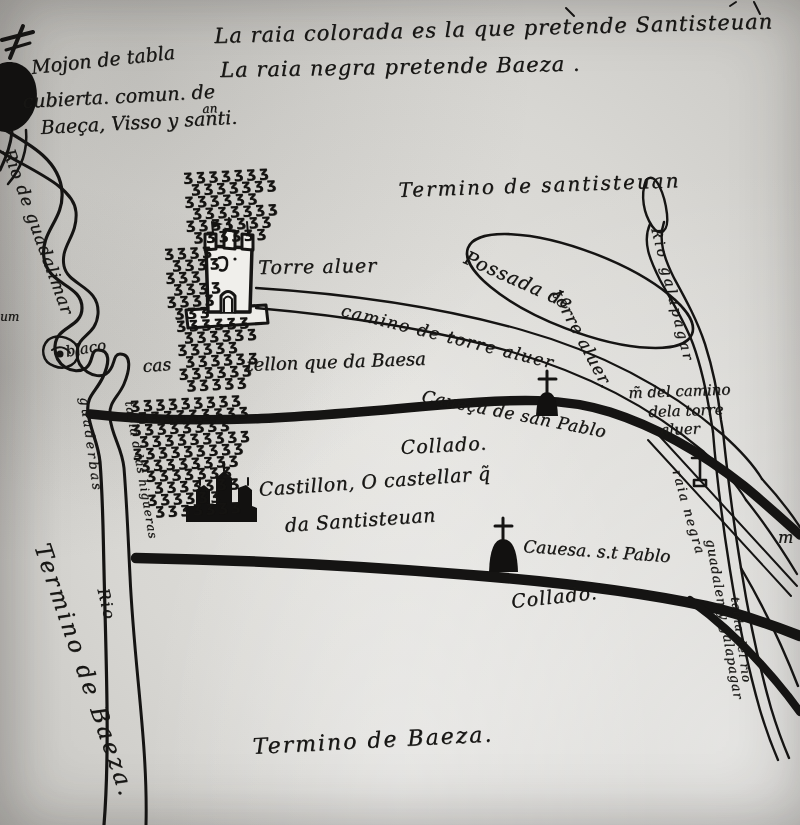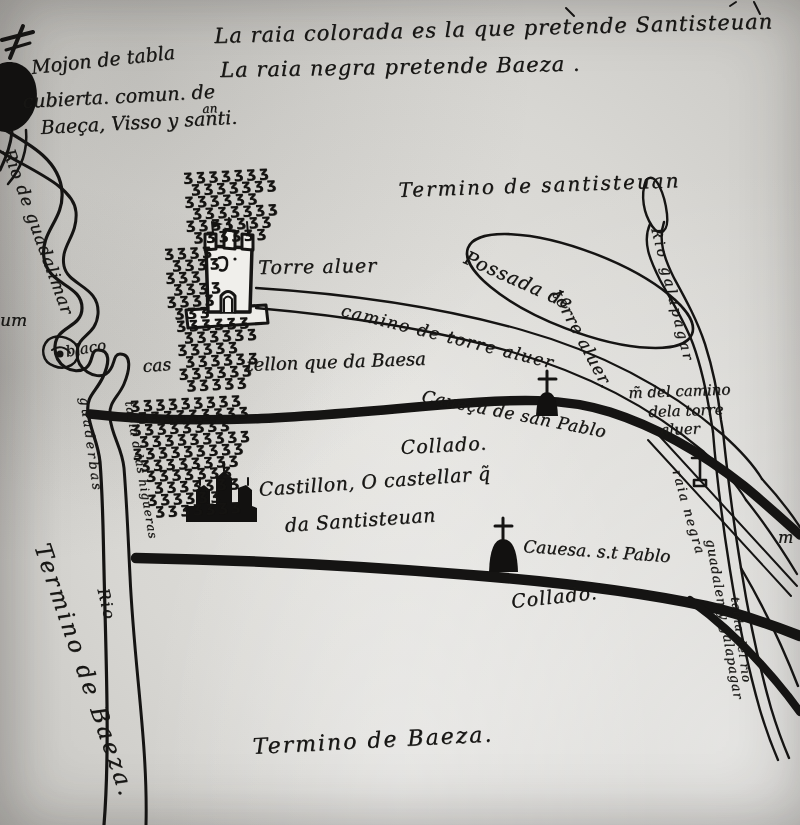--- a/index.html
+++ b/index.html
@@ -166,21 +166,21 @@
 
   <span class="lbl" style="left:214px;top:24px;font-size:21px;transform:rotate(-1.5deg);letter-spacing:1px;">La raia colorada es la que pretende Santisteuan</span>
   <span class="lbl" style="left:220px;top:58px;font-size:21px;transform:rotate(-1deg);letter-spacing:1px;">La raia negra pretende Baeza .</span>
 
   <span class="lbl" style="left:30px;top:56px;font-size:19px;transform:rotate(-6deg);">Mojon de tabla</span>
   <span class="lbl" style="left:22px;top:90px;font-size:19px;transform:rotate(-3deg);">cubierta. comun. de</span>
   <span class="lbl" style="left:40px;top:116px;font-size:19px;transform:rotate(-3deg);">Baeça, Visso y santi.</span>
   <span class="lbl" style="left:202px;top:102px;font-size:12px;transform:rotate(-3deg);">an</span>
 
   <span class="lbl" style="left:18px;top:146px;font-size:17px;transform:rotate(70deg);letter-spacing:1px;">Rio de guadalimar</span>
-  <span class="lbl" style="left:0px;top:310px;font-size:17px;">um</span>
+  <span class="lbl" style="left:0px;top:310px;font-size:12px;">um</span>
   <span class="lbl" style="left:64px;top:343px;font-size:15px;transform:rotate(-10deg);">blaco</span>
 
   <span class="lbl" style="left:398px;top:178px;font-size:20px;transform:rotate(-2deg);letter-spacing:2px;">Termino de santisteuan</span>
 
   <span class="lbl" style="left:258px;top:256px;font-size:19px;transform:rotate(-1deg);letter-spacing:1px;">Torre aluer</span>
 
   <span class="lbl" style="left:470px;top:246px;font-size:19px;transform:rotate(24deg);letter-spacing:1px;">Possada de</span>
   <span class="lbl" style="left:566px;top:286px;font-size:17px;transform:rotate(62deg);letter-spacing:1px;">torre aluer.</span>
 
   <span class="lbl" style="left:344px;top:300px;font-size:17px;transform:rotate(14deg);letter-spacing:1.5px;">camino de torre aluer</span>

